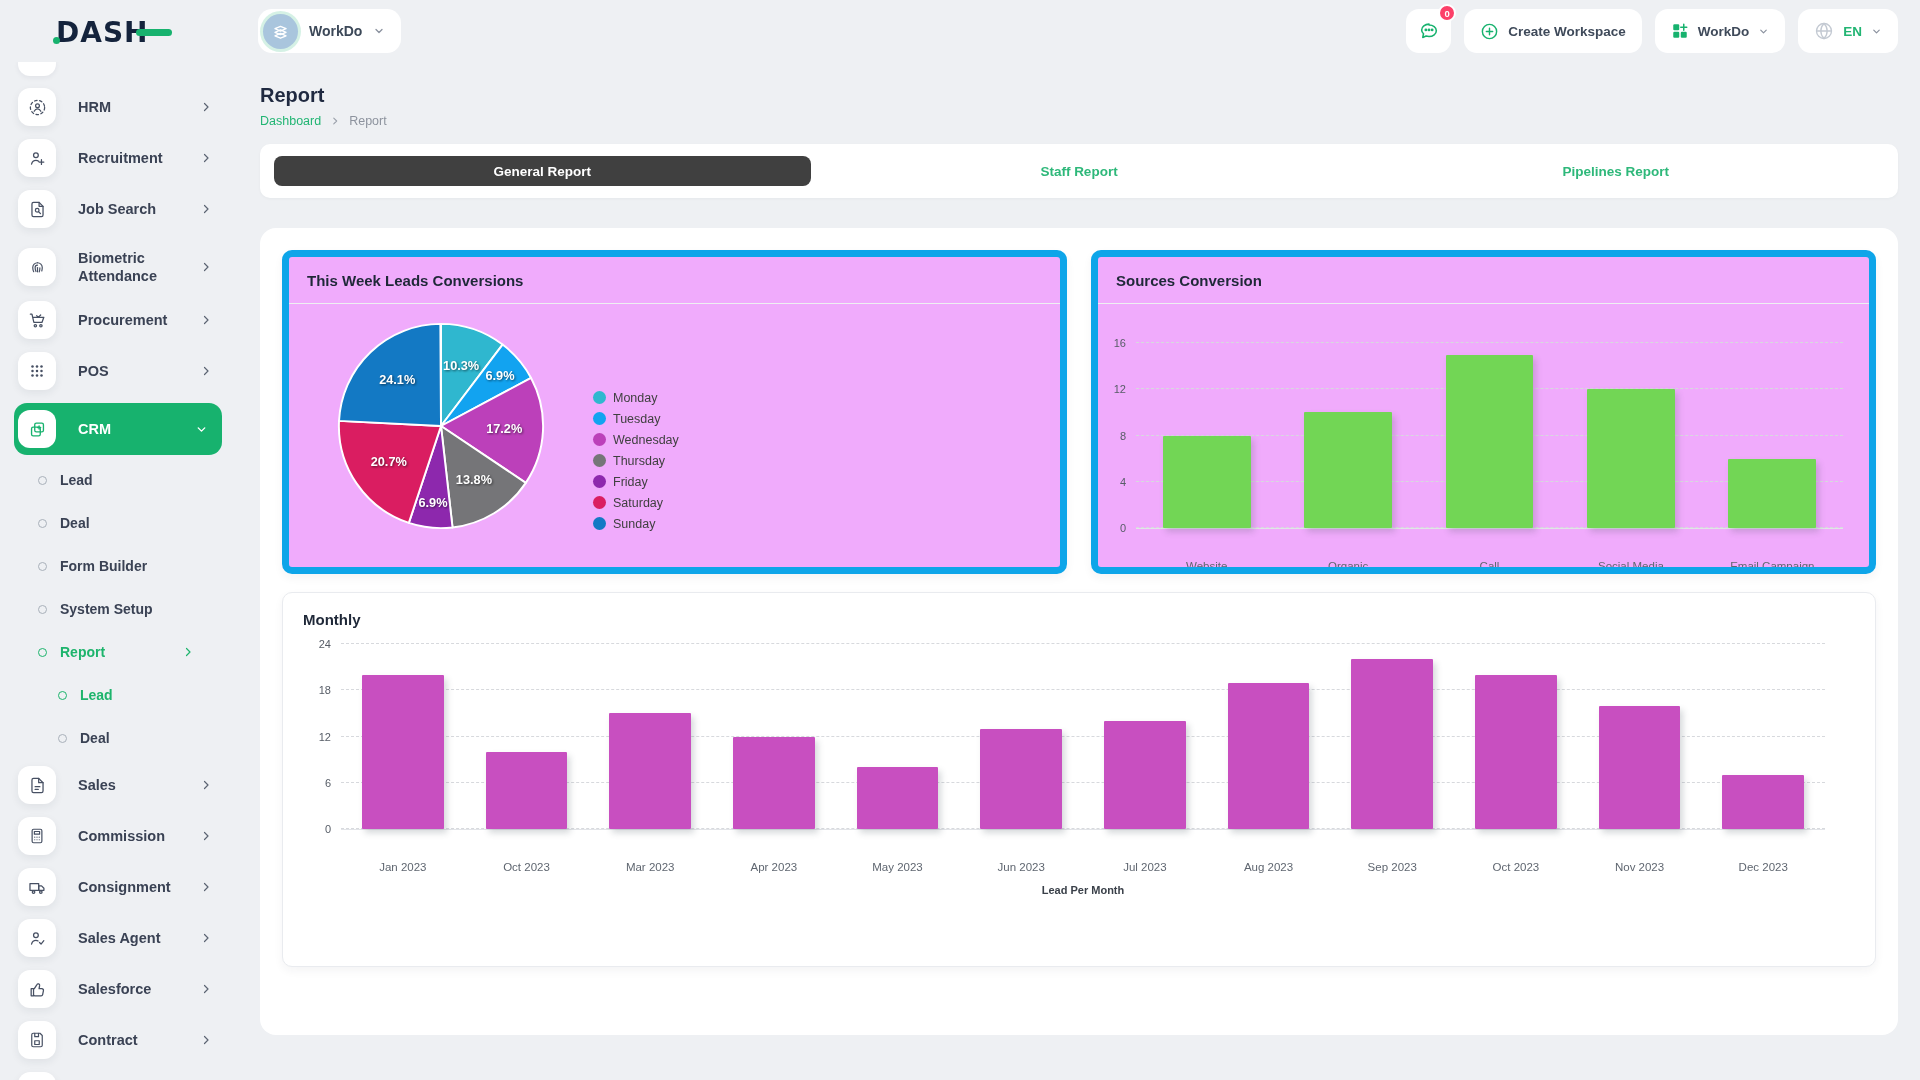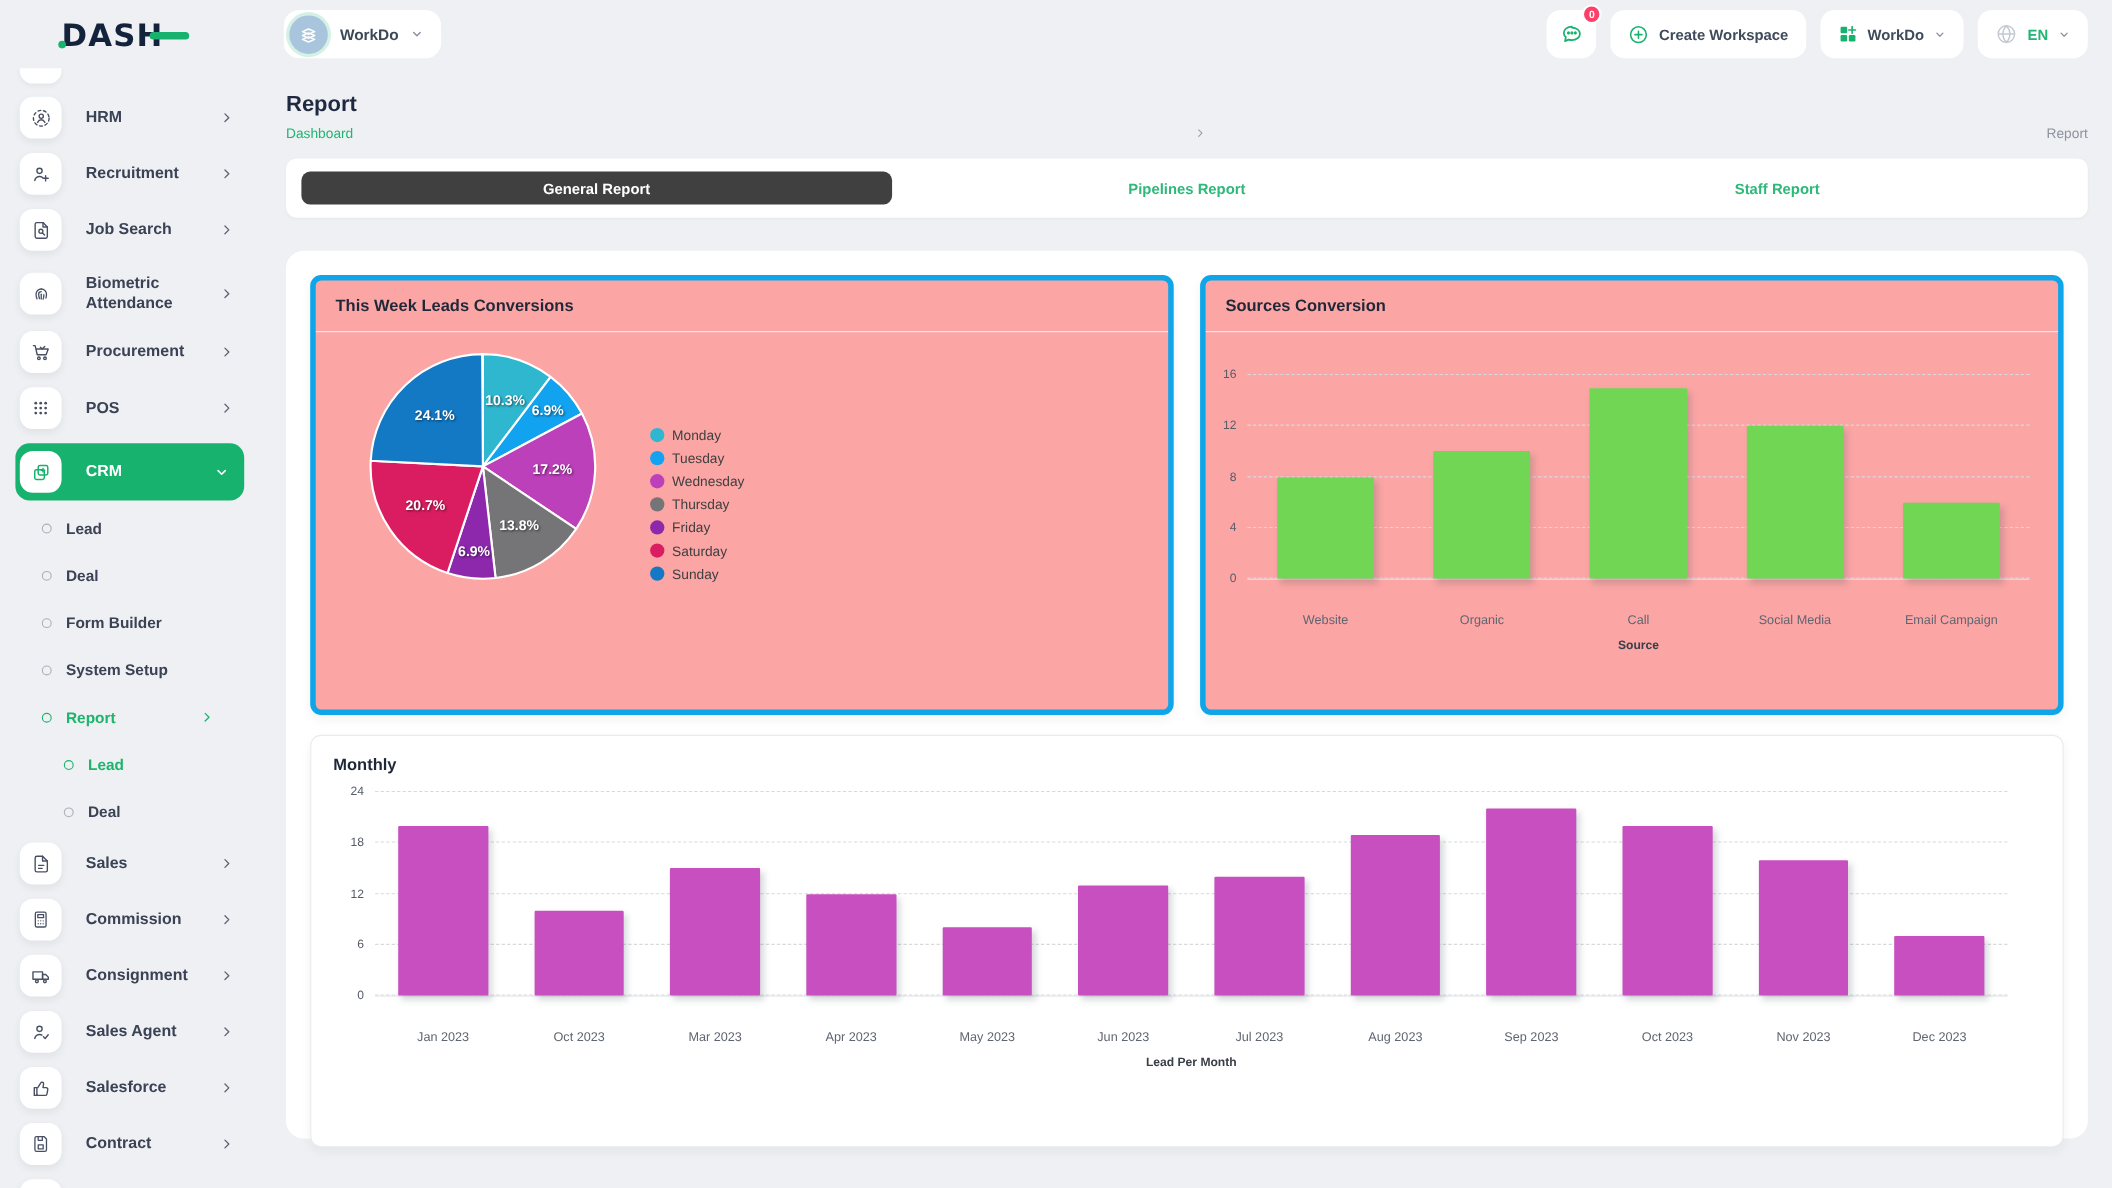--- a/index.html
+++ b/index.html
@@ -77,21 +77,21 @@
   .sub-item .bullet { width:9px; height:9px; border-radius:50%; border:1.5px solid #a9b1ba; flex:0 0 9px; }
   .sub-item .bullet.green { border-color:#1db46c; }
   .sub-item .sub-label { margin-left:13px; font-size:14px; font-weight:600; color:#3a4254; }
   .sub-item.green-text .sub-label { color:#1db46c; }
   .sub-item .nav-chev { right:24px; color:#1db46c; }
   .sub-sub { margin-left:44px; }
 
   
   .main { position:absolute; left:232px; top:62px; right:0; bottom:0; padding:0 22px 0 28px; }
   .page-title { font-size:20px; font-weight:700; color:#1f2940; margin-top:22px; }
-  .breadcrumb { display:flex; align-items:center; gap:9px; margin-top:7px; font-size:12.5px;justify-content:space-between; }
+  .breadcrumb { display:flex; align-items:center; gap:9px; margin-top:7px; font-size:12.5px; }
   .breadcrumb a { color:#21b573; text-decoration:none; }
   .breadcrumb .crumb-sep { color:#9aa0aa; }
   .breadcrumb .current { color:#8d939e; }
 
   .tabs-card {
     margin-top:16px; background:#fff; border-radius:10px; height:54px;
     display:flex; align-items:center; padding:12px 14px;
     box-shadow:0 1px 3px rgba(30,40,60,.04);
   }
   .tab-btn {
@@ -99,22 +99,22 @@
     font-size:13.5px; font-weight:600; color:#2eb87a; border-radius:8px;
   }
   .tab-btn.active { background:#404040; color:#fff; }
 
   .content-panel {
     margin-top:30px; background:#fff; border-radius:16px;
     height:807px; padding:22px 22px 44px;
   }
   .charts-row { display:flex; gap:24px; }
   .card {
-    background:#fca5a5; border:5px solid #0ea5e9; border-radius:10px;
-    box-shadow:0 4px 10px rgba(30,40,60,.05); flex:1 1 0; height:400px; overflow:hidden;
+    background:#f0abfc; border:7px solid #0ea5e9; border-radius:10px;
+    box-shadow:0 4px 10px rgba(30,40,60,.05); flex:1 1 0; height:324px; overflow:hidden;
   }
   .card-header { padding:15px 18px 13px; border-bottom:1px solid #eef0f2; }
   .card-title { font-size:15px; font-weight:700; color:#1f2838; }
 
   
   .pie-body { display:flex; align-items:flex-end; padding:14px 0 0 44px; }
   .pie-legend { list-style:none; margin:36px 0 0 44px; }
   .pie-legend li { display:flex; align-items:center; gap:7px; height:21px; }
   .pie-legend .dot { width:13px; height:13px; border-radius:50%; flex:0 0 13px; }
   .pie-legend .lbl { font-size:12.5px; color:#3f3f3f; }
@@ -466,22 +466,22 @@
   <nav class="breadcrumb">
     <a href="#">Dashboard</a>
     <svg class="crumb-sep" width="10" height="10" viewBox="0 0 24 24" fill="none" stroke="currentColor" stroke-width="2.6" stroke-linecap="round" stroke-linejoin="round">
         <path d="M9 5l7 7-7 7"></path>
       </svg>
     <span class="current">Report</span>
   </nav>
 
   <div class="tabs-card">
     <button class="tab-btn active">General Report</button>
+    <button class="tab-btn">Staff Report</button>
     <button class="tab-btn">Pipelines Report</button>
-    <button class="tab-btn">Staff Report</button>
   </div>
 
   <div class="content-panel">
     <div class="charts-row">
 
       <section class="card">
         <div class="card-header">
           <span class="card-title">This Week Leads Conversions</span>
         </div>
         <div class="pie-body">

